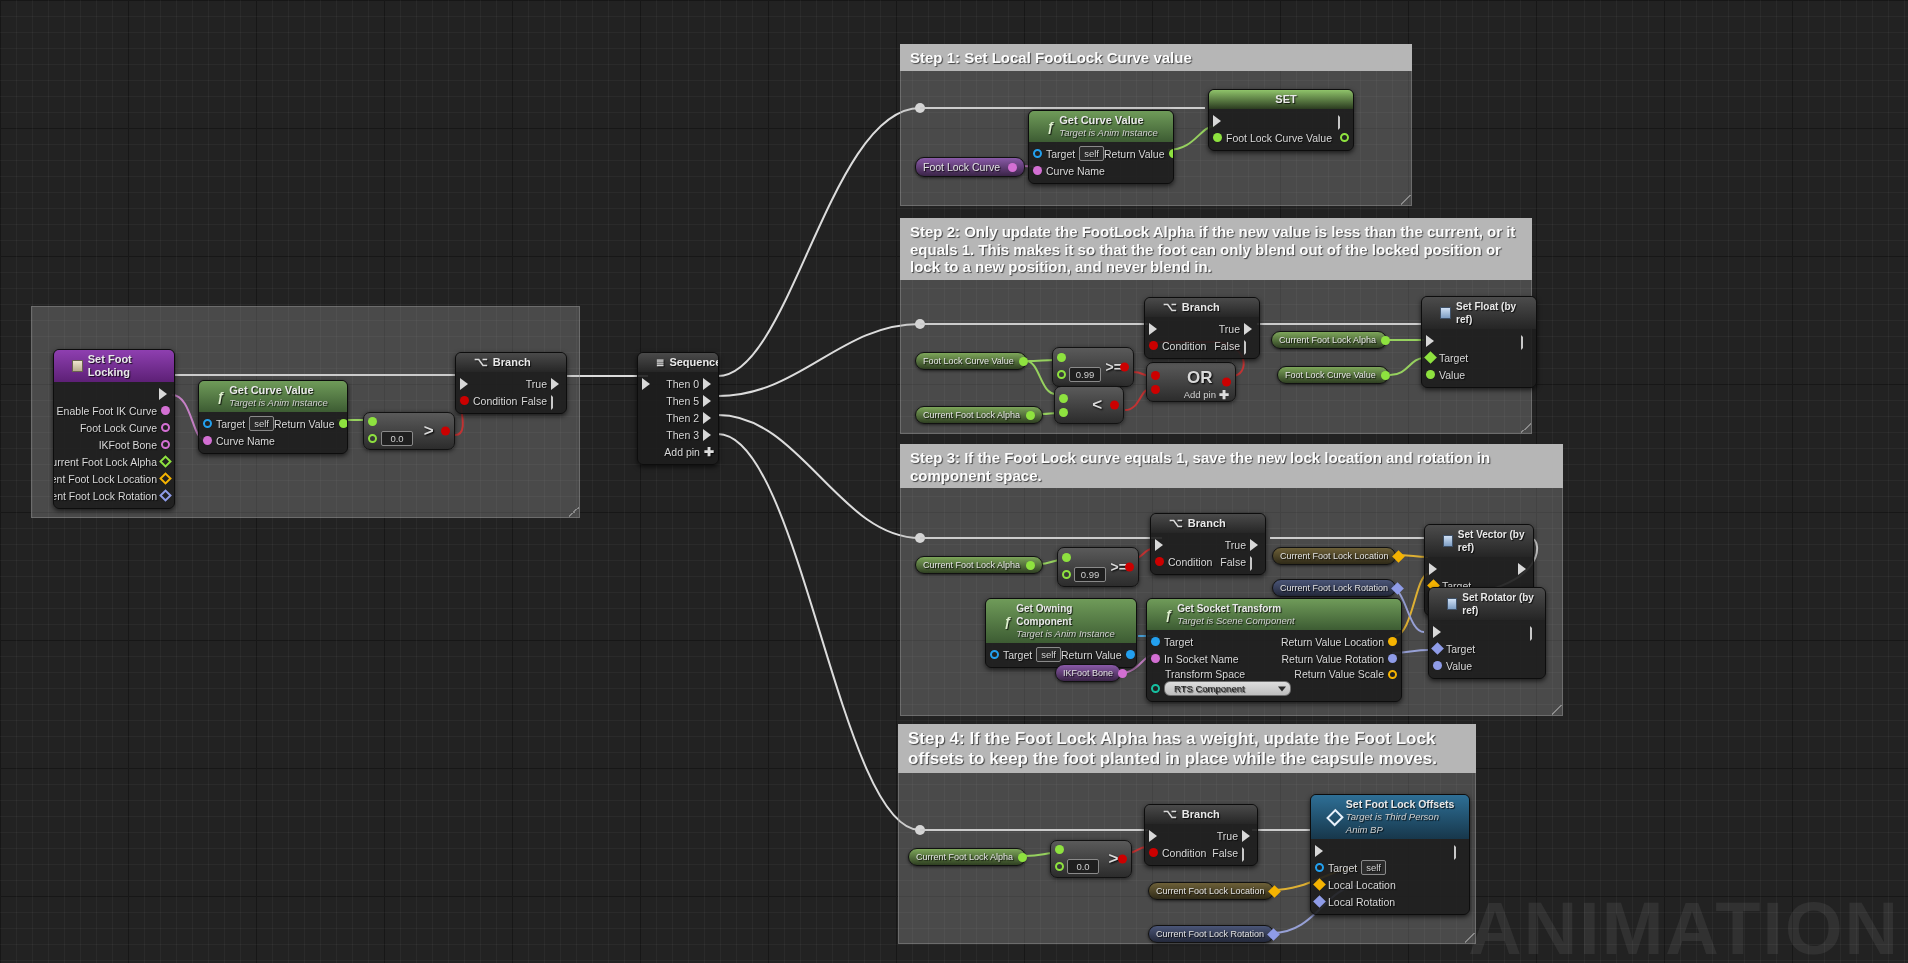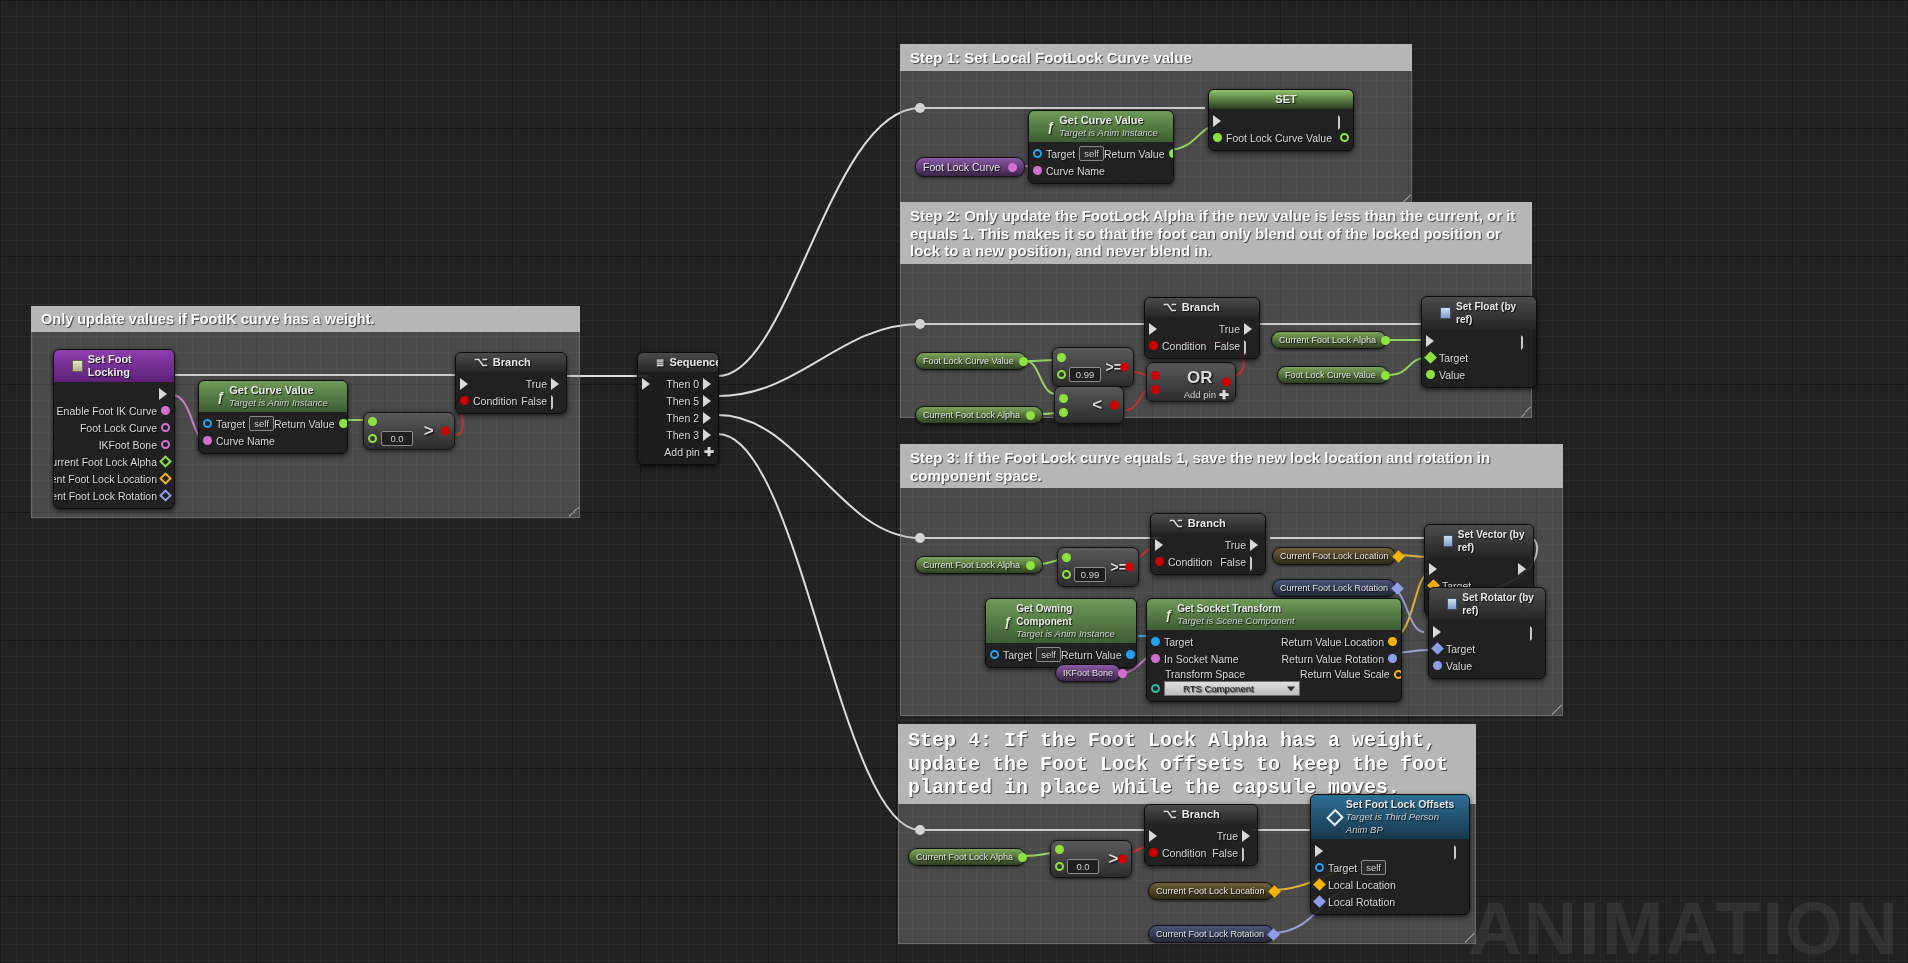--- a/index.html
+++ b/index.html
@@ -73,21 +73,21 @@
   .pin.round.hollowp{background:transparent;border:2px solid;box-sizing:border-box;}
   .pin.diamond{width:9px;height:9px;transform:rotate(45deg);}
   .pin.diamond.hollowp{background:transparent;border:2px solid;box-sizing:border-box;}
 
   .selfbox{border:1px solid #8a8a8a;background:#2b2b2b;color:#d5d5d5;
     font-size:9.5px;padding:0 4px;border-radius:2px;line-height:13px;}
   .valbox{border:1px solid #8a8a8a;background:#1f1f1f;color:#cfcfcf;
     font-size:9.5px;padding:0 4px;border-radius:2px;line-height:13px;min-width:22px;
     text-align:center;display:inline-block;}
   .dropdown{background:linear-gradient(to bottom,#dedede,#bdbdbd);color:#1b1b1b;
-    border:1px solid #6f6f6f;border-radius:0;font-size:9.5px;padding:1px 16px 1px 18px;
+    border:1px solid #6f6f6f;border-radius:6px;font-size:9.5px;padding:1px 16px 1px 9px;
     position:relative;min-width:100px;display:inline-block;}
   .dropdown .arr{position:absolute;right:4px;top:50%;transform:translateY(-50%);
     border-left:4px solid transparent;border-right:4px solid transparent;border-top:5px solid #2a2a2a;}
 
   
   .pill{position:absolute;display:flex;align-items:center;gap:5px;
     border-radius:9px;padding:3px 7px;font-size:10.5px;color:#e2e2e2;
     background:linear-gradient(to bottom,#4e4e4e,#2a2a2a);
     border:1px solid #111;box-shadow:0 1px 3px rgba(0,0,0,.6);
     text-shadow:1px 1px 1px rgba(0,0,0,.8);white-space:nowrap;box-sizing:border-box;}
@@ -190,45 +190,44 @@
 
     <path d="M1025 856 C 1042 856, 1044 853, 1054 853" stroke="#8ee23f" stroke-width="2" fill="none"></path>
     <path d="M1122 854 C 1136 854, 1138 847, 1146 847" stroke="#cc0000" stroke-width="2" fill="none"></path>
     <path d="M1252 830 C 1290 830, 1330 830, 1358 830" stroke="#dcdcdc" stroke-width="2" fill="none"></path>
     <path d="M1272 890 C 1310 890, 1330 868, 1358 868" stroke="#f5b301" stroke-width="2" fill="none"></path>
     <path d="M1272 933 C 1316 933, 1326 886, 1358 886" stroke="#8f9ce8" stroke-width="2" fill="none"></path>
   </svg>
 
   <div class="comment" style="left:31px;top:306px;width:549px;height:212px;">
     <div class="cbody"></div>
-    <div class="chead" style="font-size:14.5px;">Only update values if FootIK curve has a weight.</div>
     <div class="resizer"></div>
   </div>
 
   <div class="comment" style="left:900px;top:44px;width:512px;height:162px;">
     <div class="cbody"></div>
     <div class="chead" style="font-size:15px;">Step 1: Set Local FootLock Curve value</div>
     <div class="resizer"></div>
   </div>
 
-  <div class="comment" style="left:900px;top:202px;width:632px;height:216px;">
+  <div class="comment" style="left:900px;top:218px;width:632px;height:216px;">
     <div class="cbody"></div>
     <div class="chead" style="font-size:15px;">Step 2: Only update the FootLock Alpha if the new value is less than the current, or it equals 1. This makes it so that the foot can only blend out of the locked position or lock to a new position, and never blend in.</div>
     <div class="resizer"></div>
   </div>
 
   <div class="comment" style="left:900px;top:444px;width:663px;height:272px;">
     <div class="cbody"></div>
     <div class="chead" style="font-size:15px;">Step 3: If the Foot Lock curve equals 1, save the new lock location and rotation in component space.</div>
     <div class="resizer"></div>
   </div>
 
   <div class="comment" style="left:898px;top:724px;width:578px;height:220px;">
     <div class="cbody"></div>
-    <div class="chead" style="font-size:20px;font-family:Liberation Mono, monospace;">Step 4: If the Foot Lock Alpha has a weight, update the Foot Lock offsets to keep the foot planted in place while the capsule moves.</div>
+    <div class="chead" style="font-size:17px;">Step 4: If the Foot Lock Alpha has a weight, update the Foot Lock offsets to keep the foot planted in place while the capsule moves.</div>
     <div class="resizer"></div>
   </div>
 
   <div class="node" style="left:53px;top:349px;width:122px;">
     <div class="nhead h-var">
       <span style="width:10px;height:10px;background:linear-gradient(to bottom,#efe6cf,#b9ae8e);border:1px solid #6a6250;display:inline-block;"></span>
       <span class="titlewrap">
           <span>Set Foot Locking</span>
         </span>
     </div>

